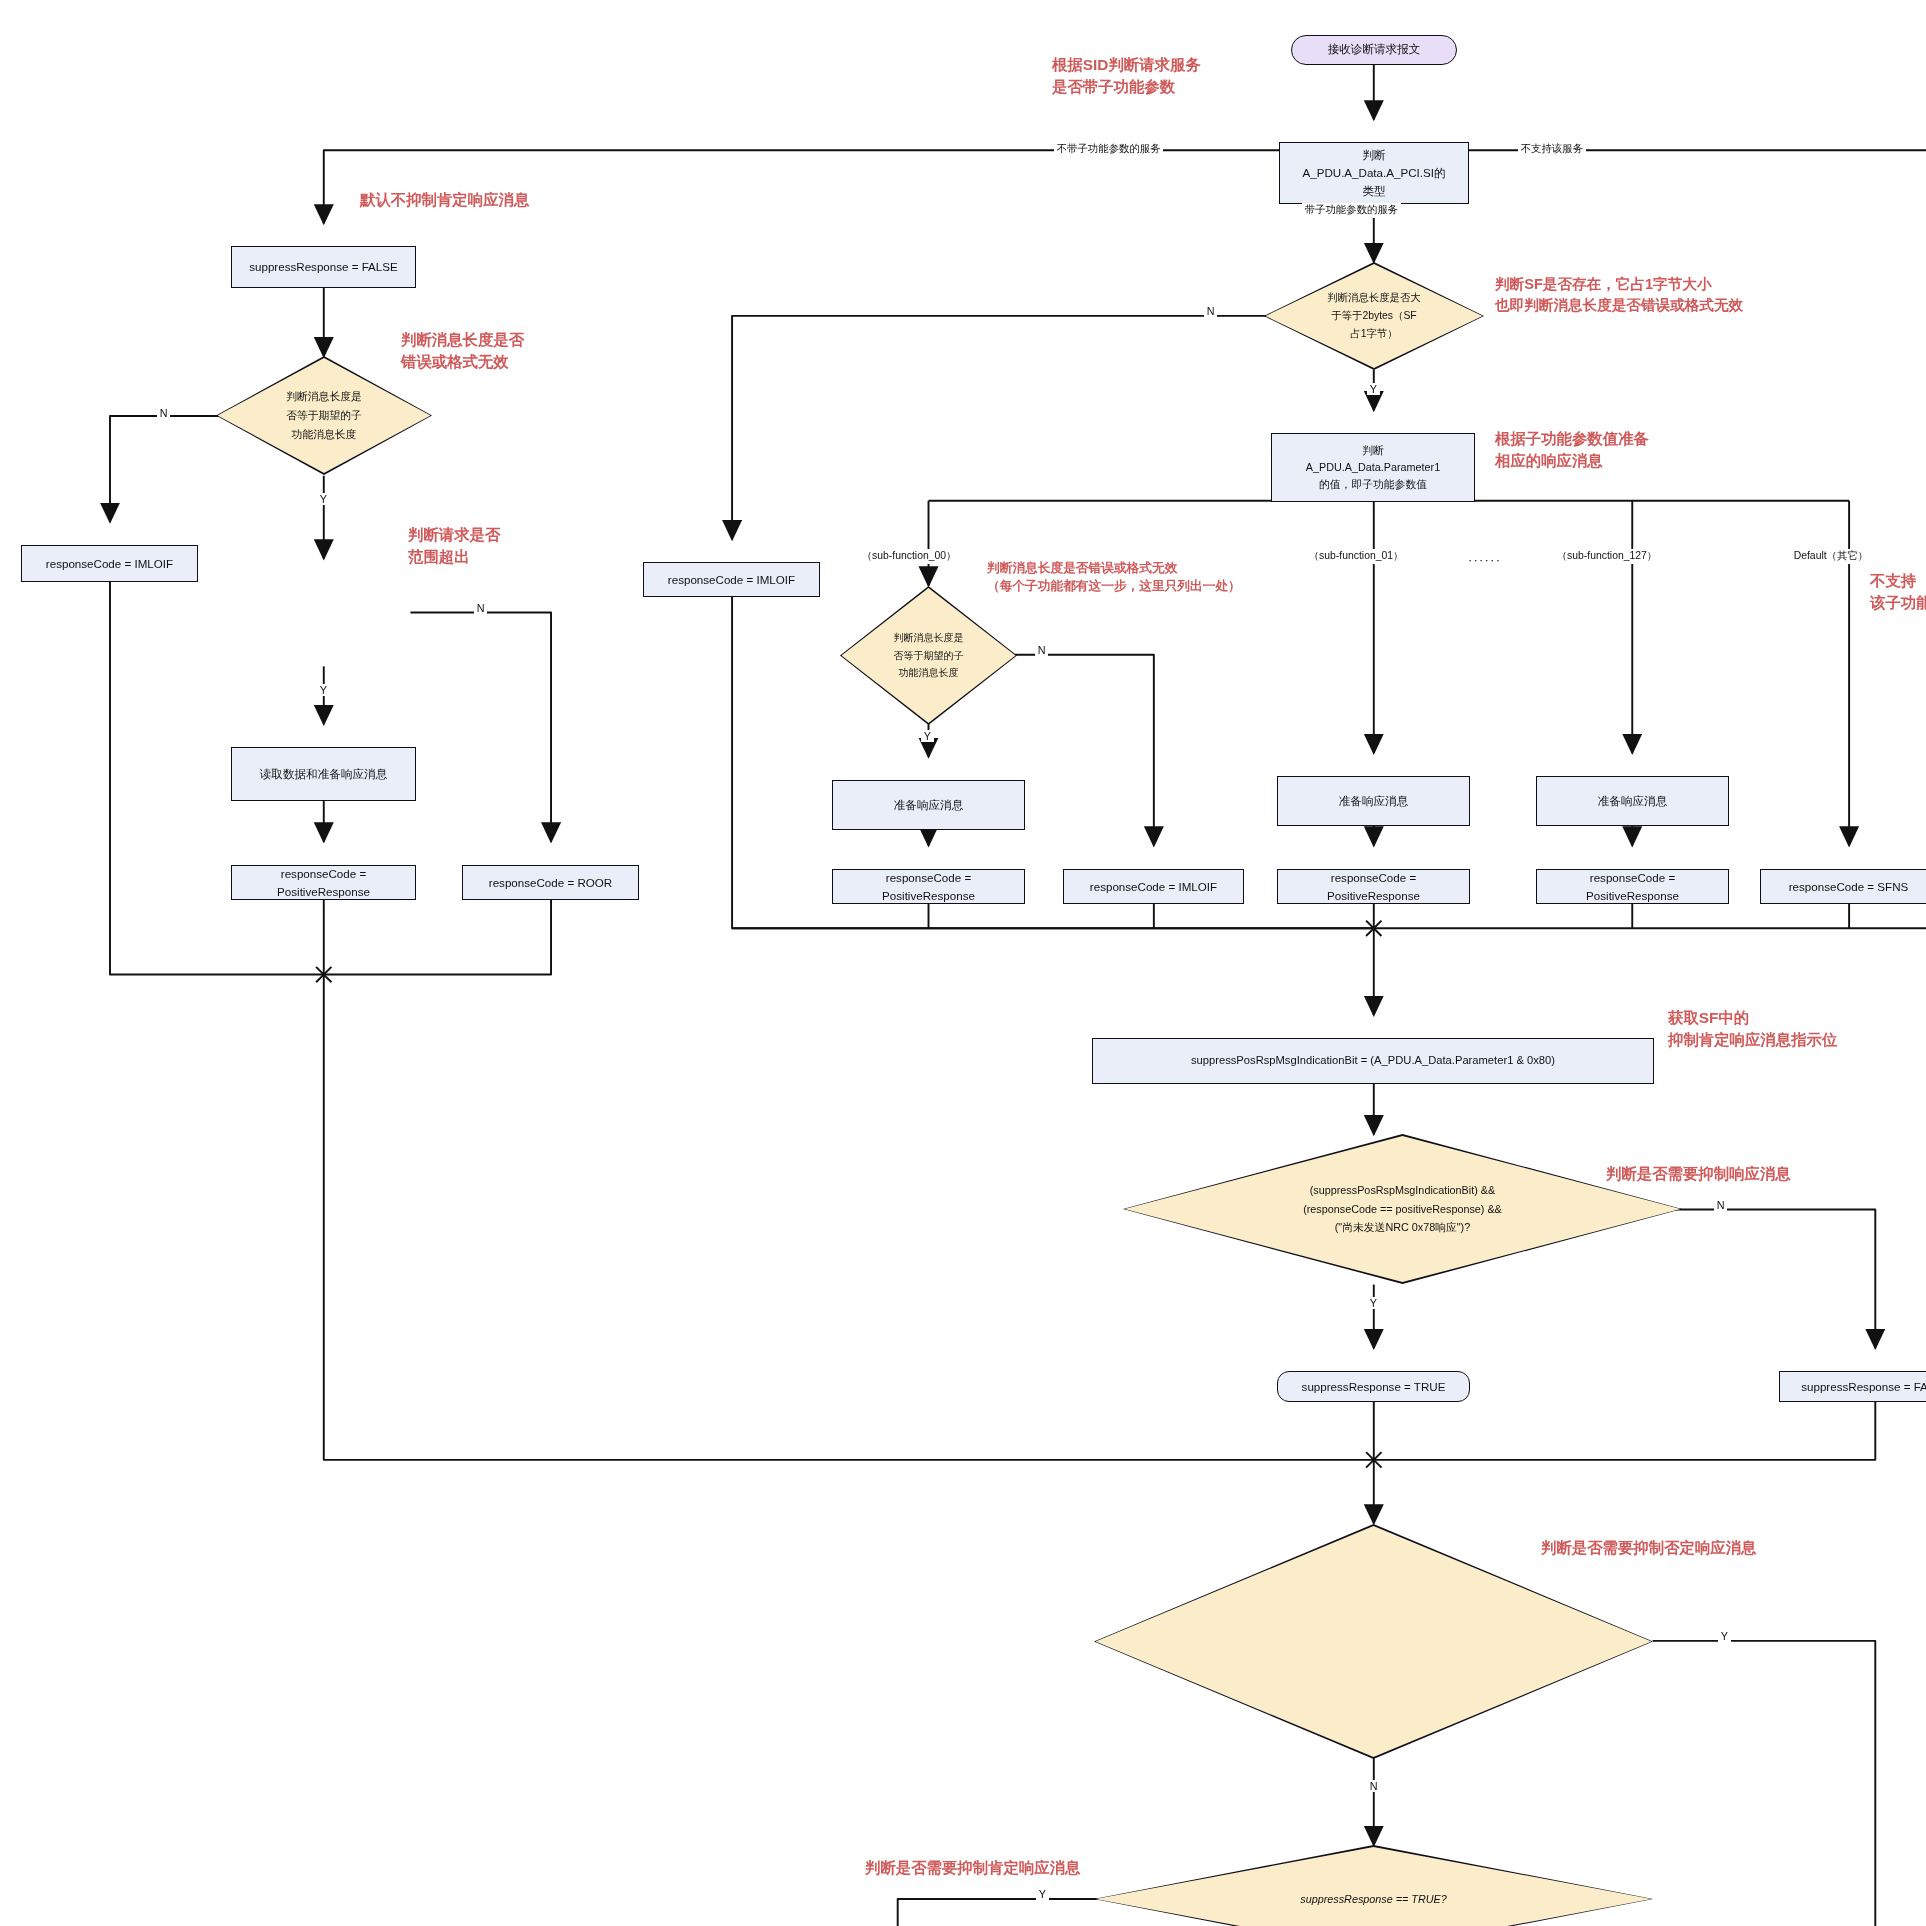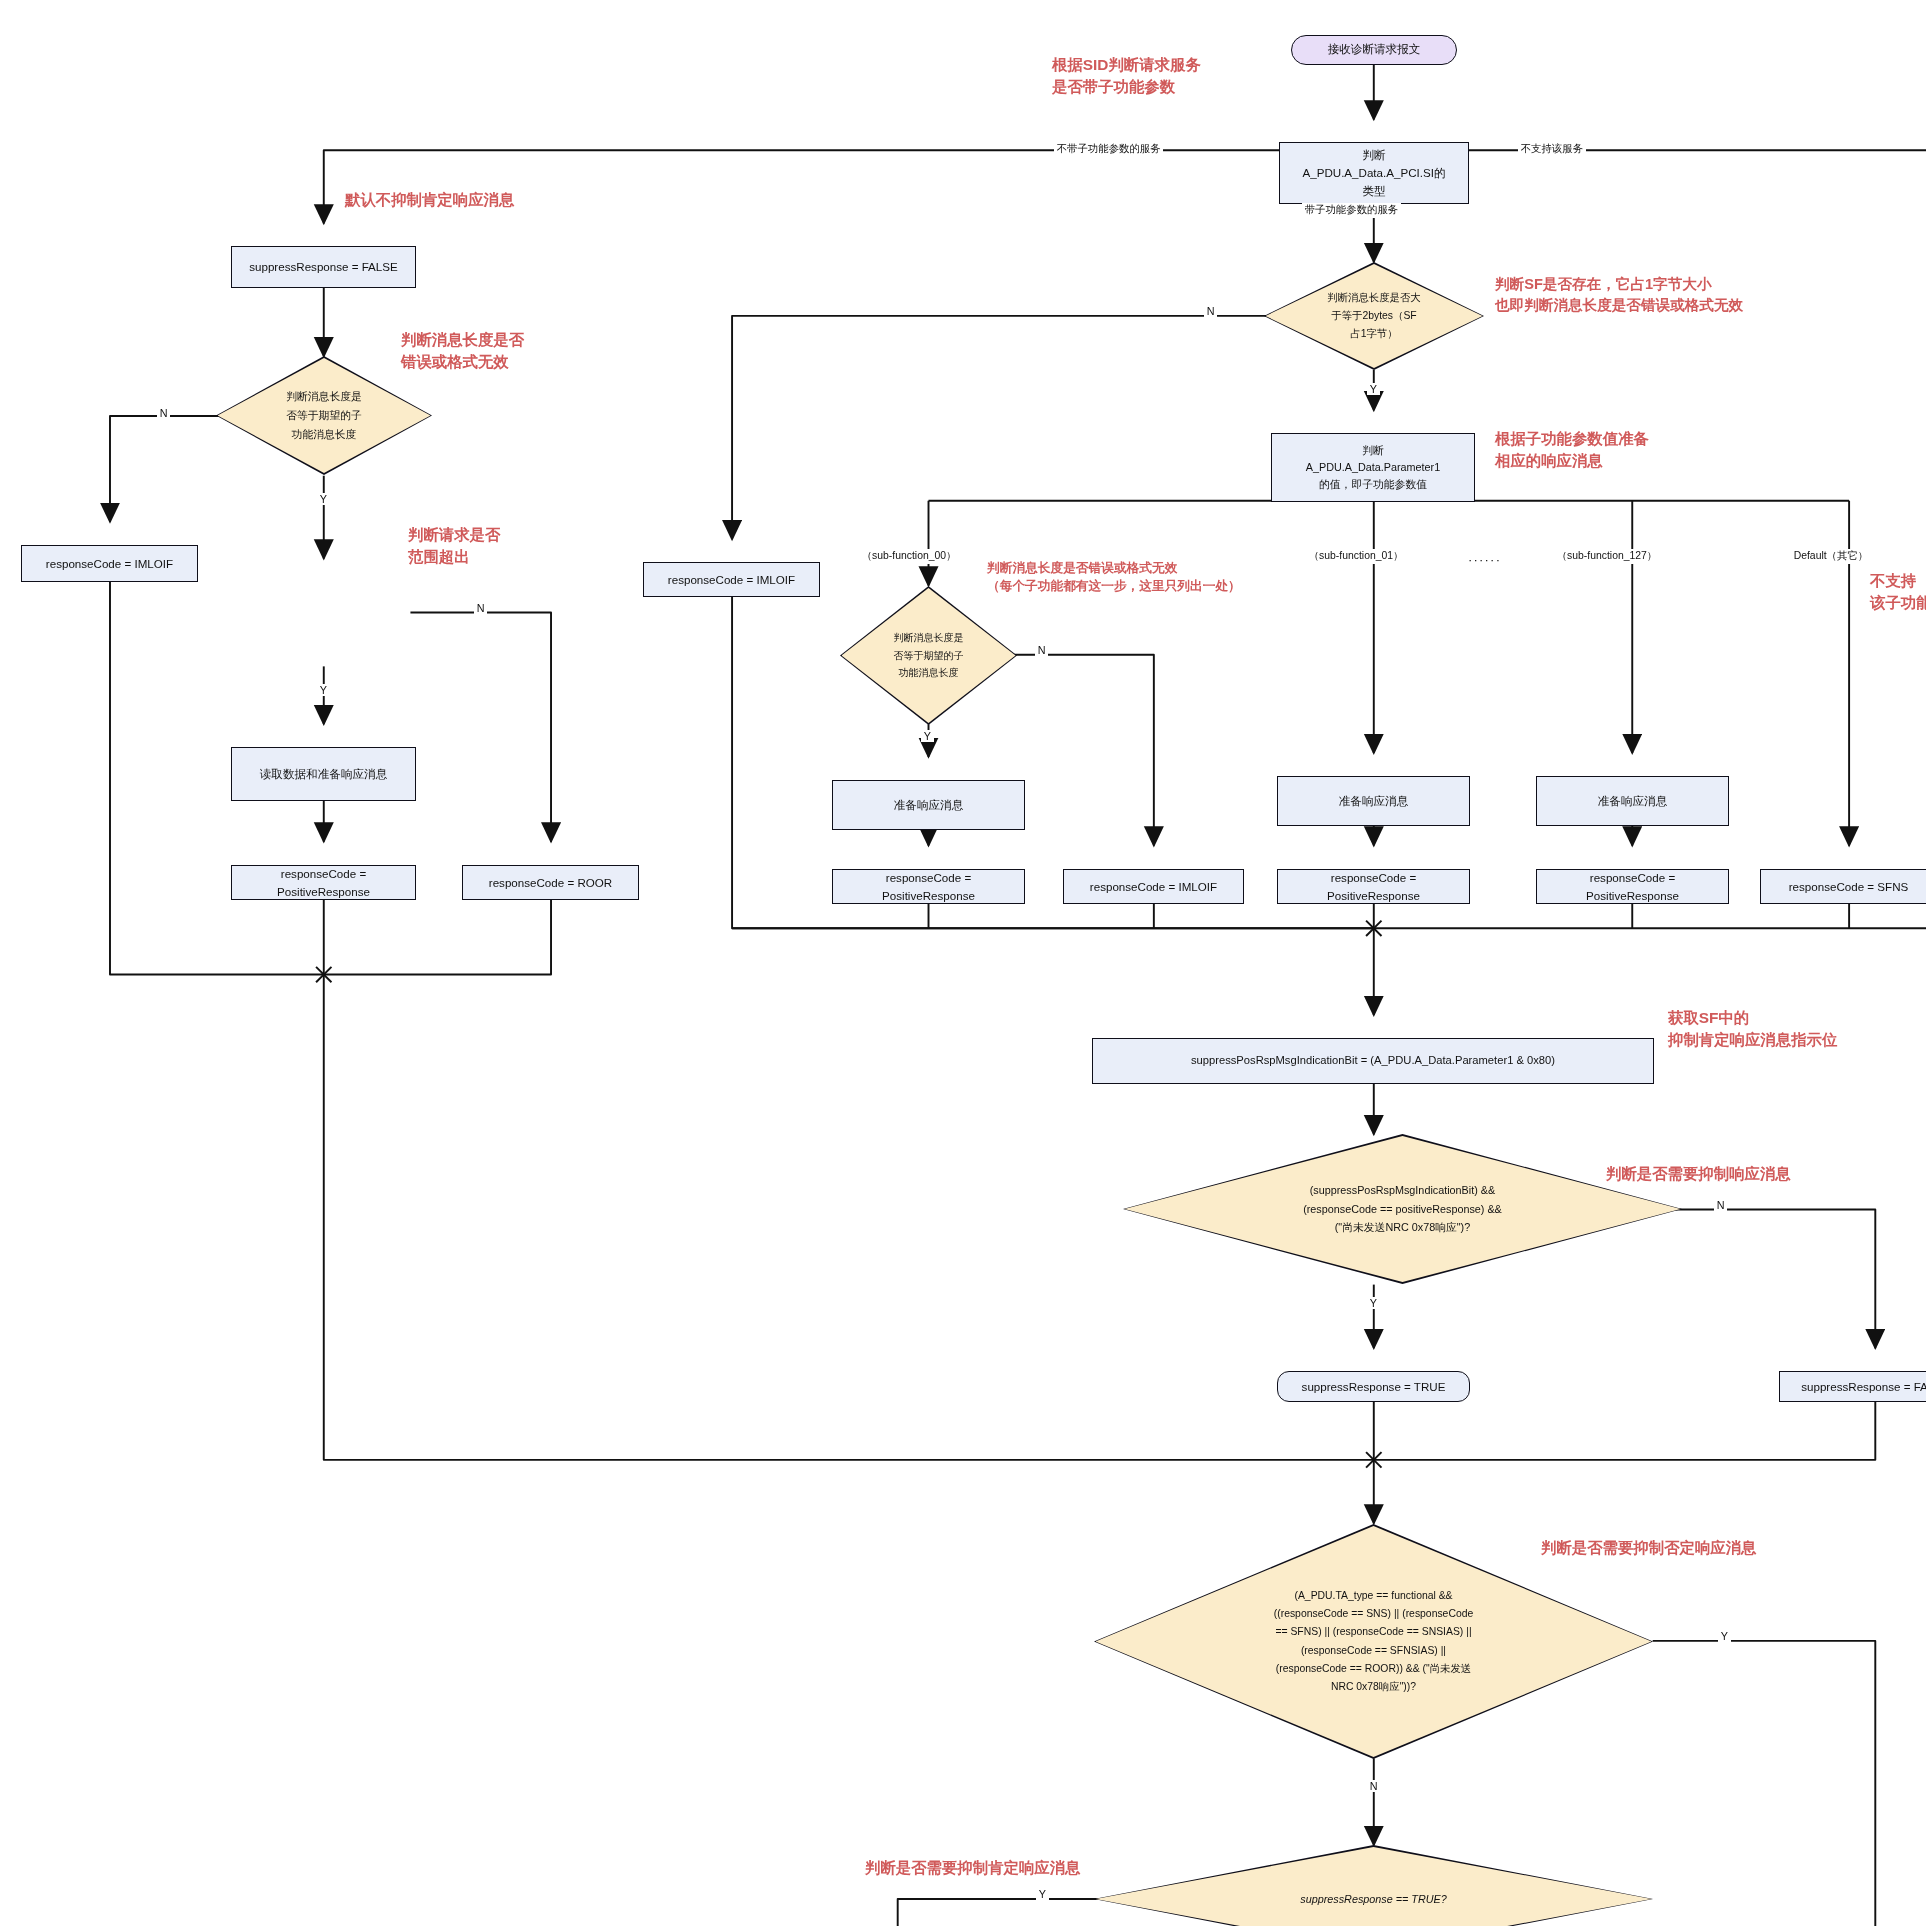--- a/index.html
+++ b/index.html
@@ -209,26 +209,20 @@
 (responseCode == positiveResponse) &amp;&amp;
 ("尚未发送NRC 0x78响应")?</div>
   </div>
 
   <div class="node proc" style="left:1277px;top:1348px;width:193px;height:31px;border-radius:12px;">suppressResponse = TRUE</div>
   <div class="node proc" style="left:1779px;top:1348px;width:193px;height:31px;">suppressResponse = FALSE</div>
 
   <div class="diamond" style="left:1094px;top:1524px;width:559px;height:235px;">
     <div class="edge"></div>
     <div class="inner"></div>
-    <div class="label" style="white-space:pre-line;font-size:10.4px;">(A_PDU.TA_type == functional &amp;&amp;
-((responseCode == SNS) || (responseCode
-== SFNS) || (responseCode == SNSIAS) ||
-(responseCode == SFNSIAS) ||
-(responseCode == ROOR)) &amp;&amp; ("尚未发送
-NRC 0x78响应"))?</div>
   </div>
 
   <div class="diamond" style="left:1094px;top:1845px;width:559px;height:108px;">
     <div class="edge"></div>
     <div class="inner"></div>
     <div class="label" style="font-size:10.8px;font-style:italic;">suppressResponse == TRUE?</div>
   </div>
 
   <div class="edgelabel" style="left:1054px;top:142px;">不带子功能参数的服务</div>
   <div class="edgelabel" style="left:1518px;top:142px;">不支持该服务</div>
@@ -254,21 +248,21 @@
   <div class="yn" style="left:1714px;top:1199px;">N</div>
   <div class="yn" style="left:1367px;top:1297px;">Y</div>
 
   <div class="yn" style="left:1718px;top:1630px;">Y</div>
   <div class="yn" style="left:1367px;top:1780px;">N</div>
 
   <div class="yn" style="left:1036px;top:1888px;">Y</div>
 
   <div class="ann" style="left:1052px;top:54px;">根据SID判断请求服务
 是否带子功能参数</div>
-  <div class="ann" style="left:345px;top:189px;">默认不抑制肯定响应消息</div>
+  <div class="ann" style="left:360px;top:189px;">默认不抑制肯定响应消息</div>
   <div class="ann" style="left:401px;top:329px;">判断消息长度是否
 错误或格式无效</div>
   <div class="ann" style="left:408px;top:524px;">判断请求是否
 范围超出</div>
   <div class="ann" style="left:1495px;top:274px;font-size:14.6px;">判断SF是否存在，它占1字节大小
 也即判断消息长度是否错误或格式无效</div>
   <div class="ann" style="left:1495px;top:428px;">根据子功能参数值准备
 相应的响应消息</div>
   <div class="ann" style="left:987px;top:559px;font-size:12.7px;">判断消息长度是否错误或格式无效
 （每个子功能都有这一步，这里只列出一处）</div>

